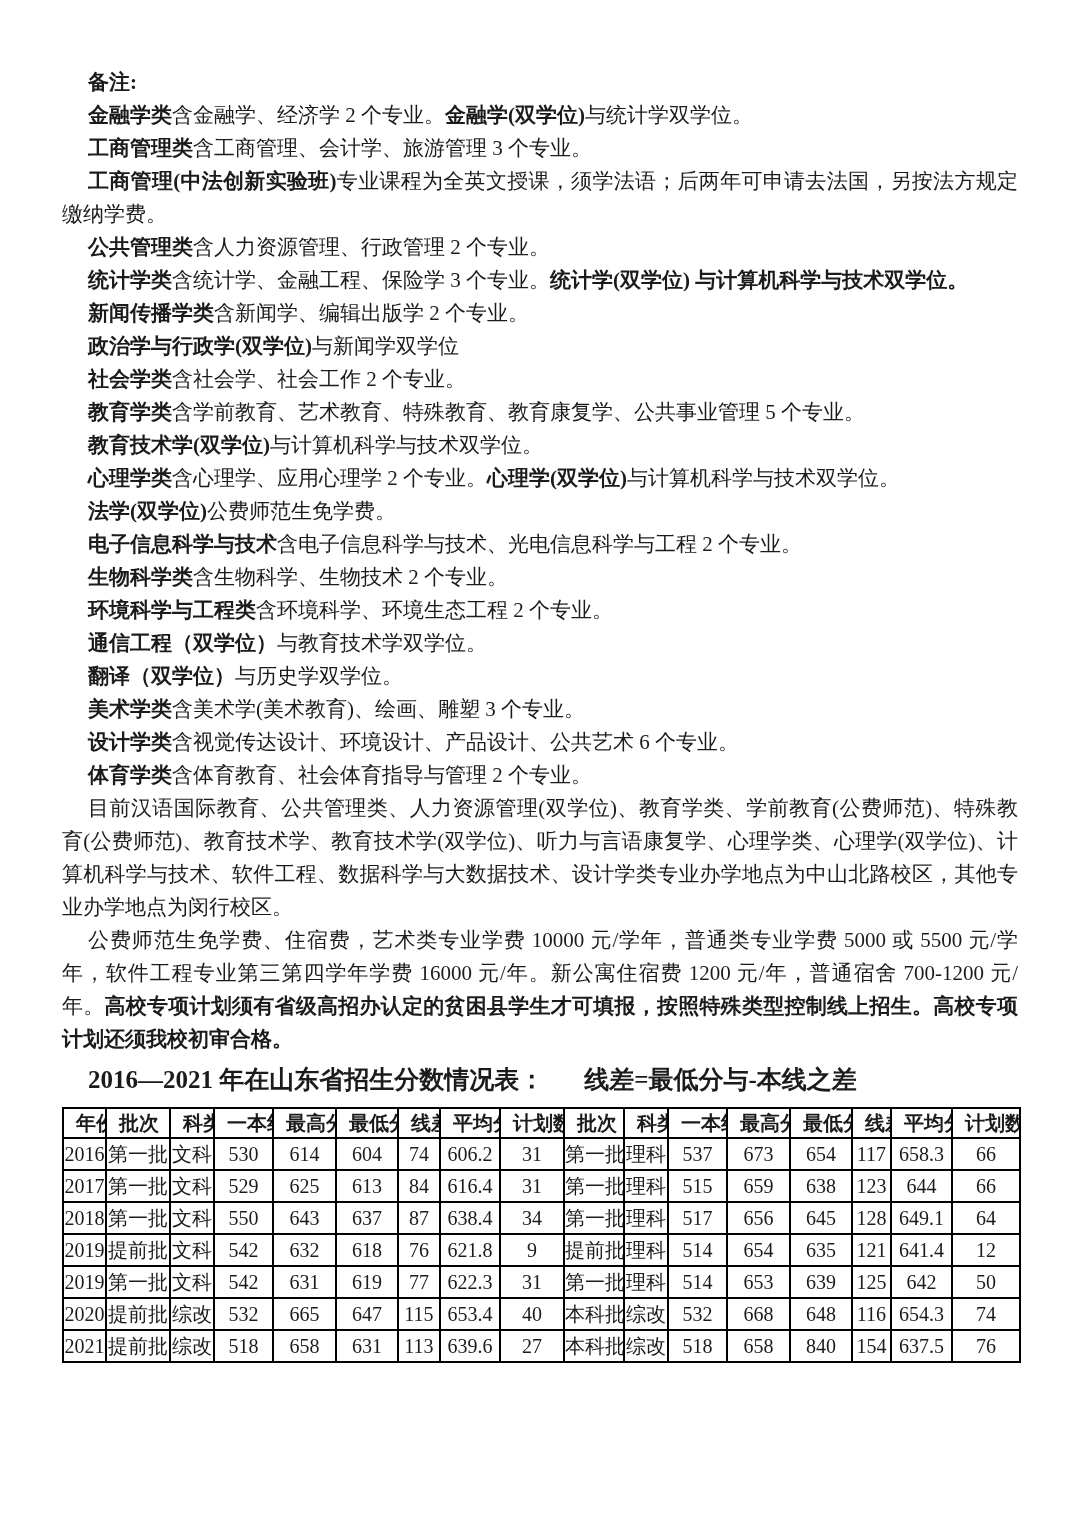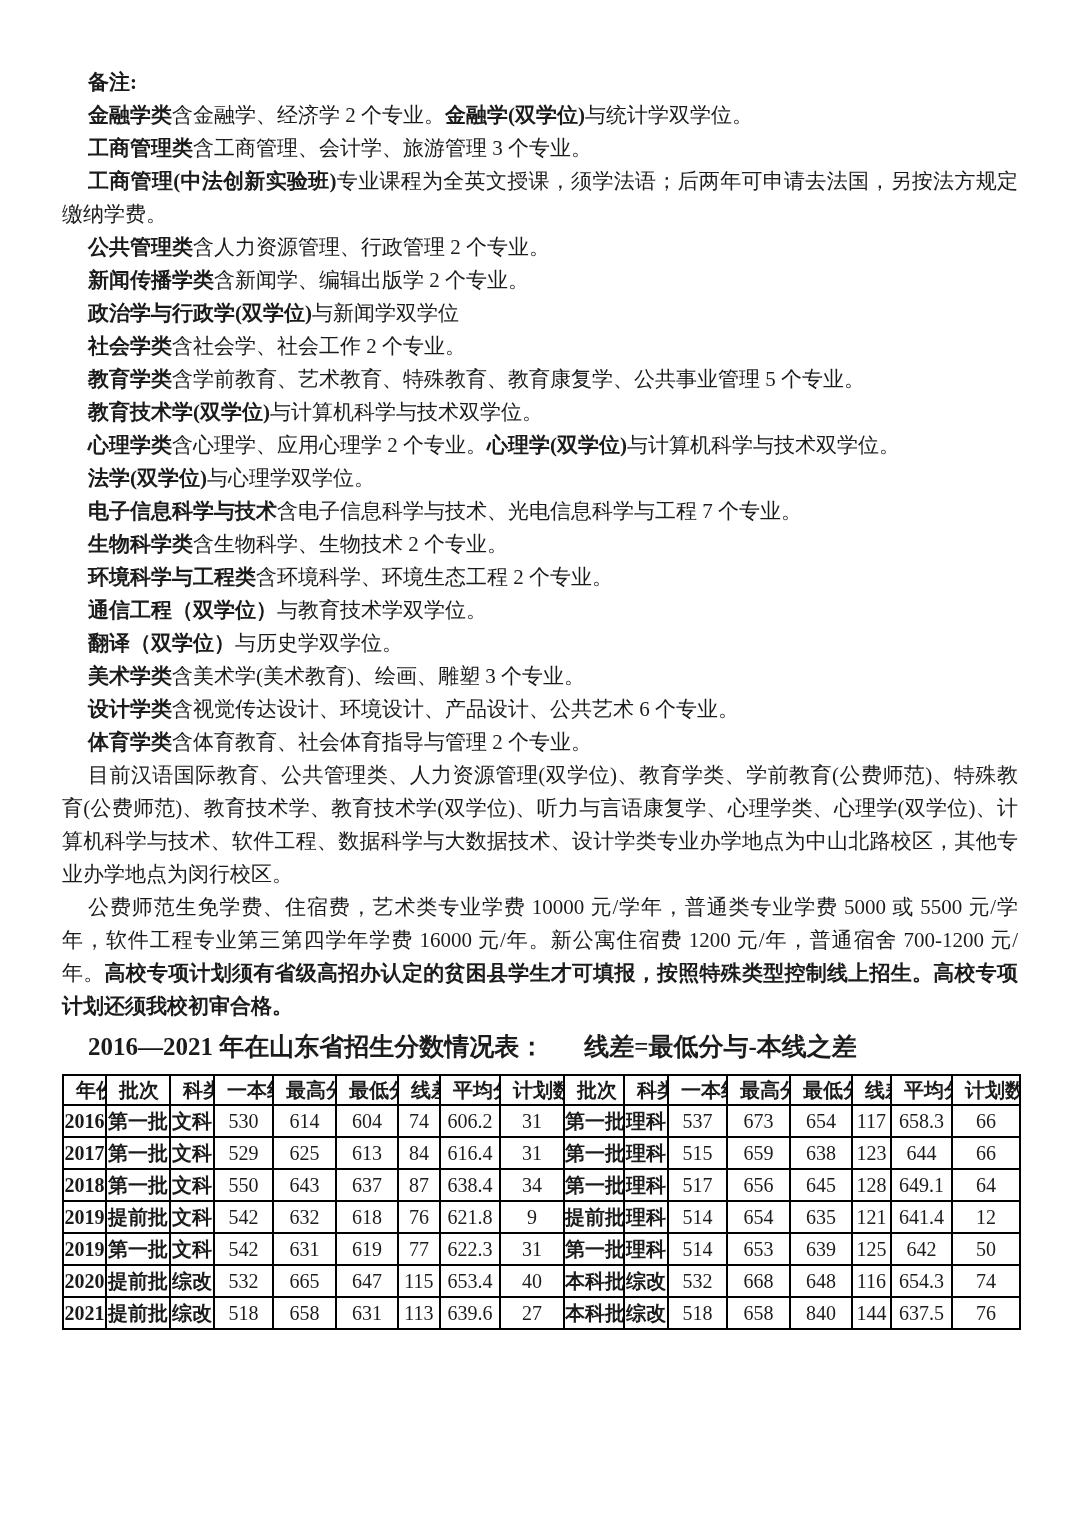--- a/index.html
+++ b/index.html
@@ -47,41 +47,42 @@
     text-align: center;
     vertical-align: middle;
     font-size: 20px;
     line-height: 24px;
     padding: 3px 0;
     font-weight: 400;
     overflow: hidden;
     white-space: nowrap;
   }
   table.scores th { font-weight: 700; padding: 2px 12px; }
-  table.scores td.bold { font-weight: 700; text-align: center; }
+  table.scores td.bold { font-weight: 400; text-align: center; }
 </style>
 </head>
 <body>
 
 <div class="page">
 
   <div id="notes">
       <p class="note"><span class="b">备注:</span></p>
       <p class="note"><span class="b">金融学类</span><span>含金融学、经济学 2 个专业。</span><span class="b">金融学(双学位)</span><span>与统计学双学位。</span></p>
       <p class="note"><span class="b">工商管理类</span><span>含工商管理、会计学、旅游管理 3 个专业。</span></p>
       <p class="note"><span class="b">工商管理(中法创新实验班)</span><span>专业课程为全英文授课，须学法语；后两年可申请去法国，另按法方规定缴纳学费。</span></p>
       <p class="note"><span class="b">公共管理类</span><span>含人力资源管理、行政管理 2 个专业。</span></p>
+      <p class="note"><span class="b">统计学类</span><span>含统计学、金融工程、保险学 3 个专业。</span><span class="b">统计学(双学位) 与计算机科学与技术双学位。</span></p>
       <p class="note"><span class="b">新闻传播学类</span><span>含新闻学、编辑出版学 2 个专业。</span></p>
       <p class="note"><span class="b">政治学与行政学(双学位)</span><span>与新闻学双学位</span></p>
       <p class="note"><span class="b">社会学类</span><span>含社会学、社会工作 2 个专业。</span></p>
       <p class="note"><span class="b">教育学类</span><span>含学前教育、艺术教育、特殊教育、教育康复学、公共事业管理 5 个专业。</span></p>
       <p class="note"><span class="b">教育技术学(双学位)</span><span>与计算机科学与技术双学位。</span></p>
       <p class="note"><span class="b">心理学类</span><span>含心理学、应用心理学 2 个专业。</span><span class="b">心理学(双学位)</span><span>与计算机科学与技术双学位。</span></p>
-      <p class="note"><span class="b">法学(双学位)</span><span>与心理学双学位。</span></p>
-      <p class="note"><span class="b">电子信息科学与技术</span><span>含电子信息科学与技术、光电信息科学与工程 7 个专业。</span></p>
+      <p class="note"><span class="b">法学(双学位)</span><span>公费师范生免学费。</span></p>
+      <p class="note"><span class="b">电子信息科学与技术</span><span>含电子信息科学与技术、光电信息科学与工程 2 个专业。</span></p>
       <p class="note"><span class="b">生物科学类</span><span>含生物科学、生物技术 2 个专业。</span></p>
       <p class="note"><span class="b">环境科学与工程类</span><span>含环境科学、环境生态工程 2 个专业。</span></p>
       <p class="note"><span class="b">通信工程（双学位）</span><span>与教育技术学双学位。</span></p>
       <p class="note"><span class="b">翻译（双学位）</span><span>与历史学双学位。</span></p>
       <p class="note"><span class="b">美术学类</span><span>含美术学(美术教育)、绘画、雕塑 3 个专业。</span></p>
       <p class="note"><span class="b">设计学类</span><span>含视觉传达设计、环境设计、产品设计、公共艺术 6 个专业。</span></p>
       <p class="note"><span class="b">体育学类</span><span>含体育教育、社会体育指导与管理 2 个专业。</span></p>
       <p class="note"><span>目前汉语国际教育、公共管理类、人力资源管理(双学位)、教育学类、学前教育(公费师范)、特殊教育(公费师范)、教育技术学、教育技术学(双学位)、听力与言语康复学、心理学类、心理学(双学位)、计算机科学与技术、软件工程、数据科学与大数据技术、设计学类专业办学地点为中山北路校区，其他专业办学地点为闵行校区。</span></p>
       <p class="note"><span>公费师范生免学费、住宿费，艺术类专业学费 10000 元/学年，普通类专业学费 5000 或 5500 元/学年，软件工程专业第三第四学年学费 16000 元/年。新公寓住宿费 1200 元/年，普通宿舍 700-1200 元/年。</span><span class="b">高校专项计划须有省级高招办认定的贫困县学生才可填报，按照特殊类型控制线上招生。高校专项计划还须我校初审合格。</span></p>
     </div>
@@ -252,20 +253,20 @@
           <td>658</td>
           <td>631</td>
           <td>113</td>
           <td>639.6</td>
           <td>27</td>
           <td class="bold">本科批</td>
           <td class="bold">综改</td>
           <td>518</td>
           <td>658</td>
           <td>840</td>
-          <td>144</td>
+          <td>154</td>
           <td>637.5</td>
           <td>76</td>
         </tr>
       </tbody>
   </table>
 
 </div>
 
 </body></html>

